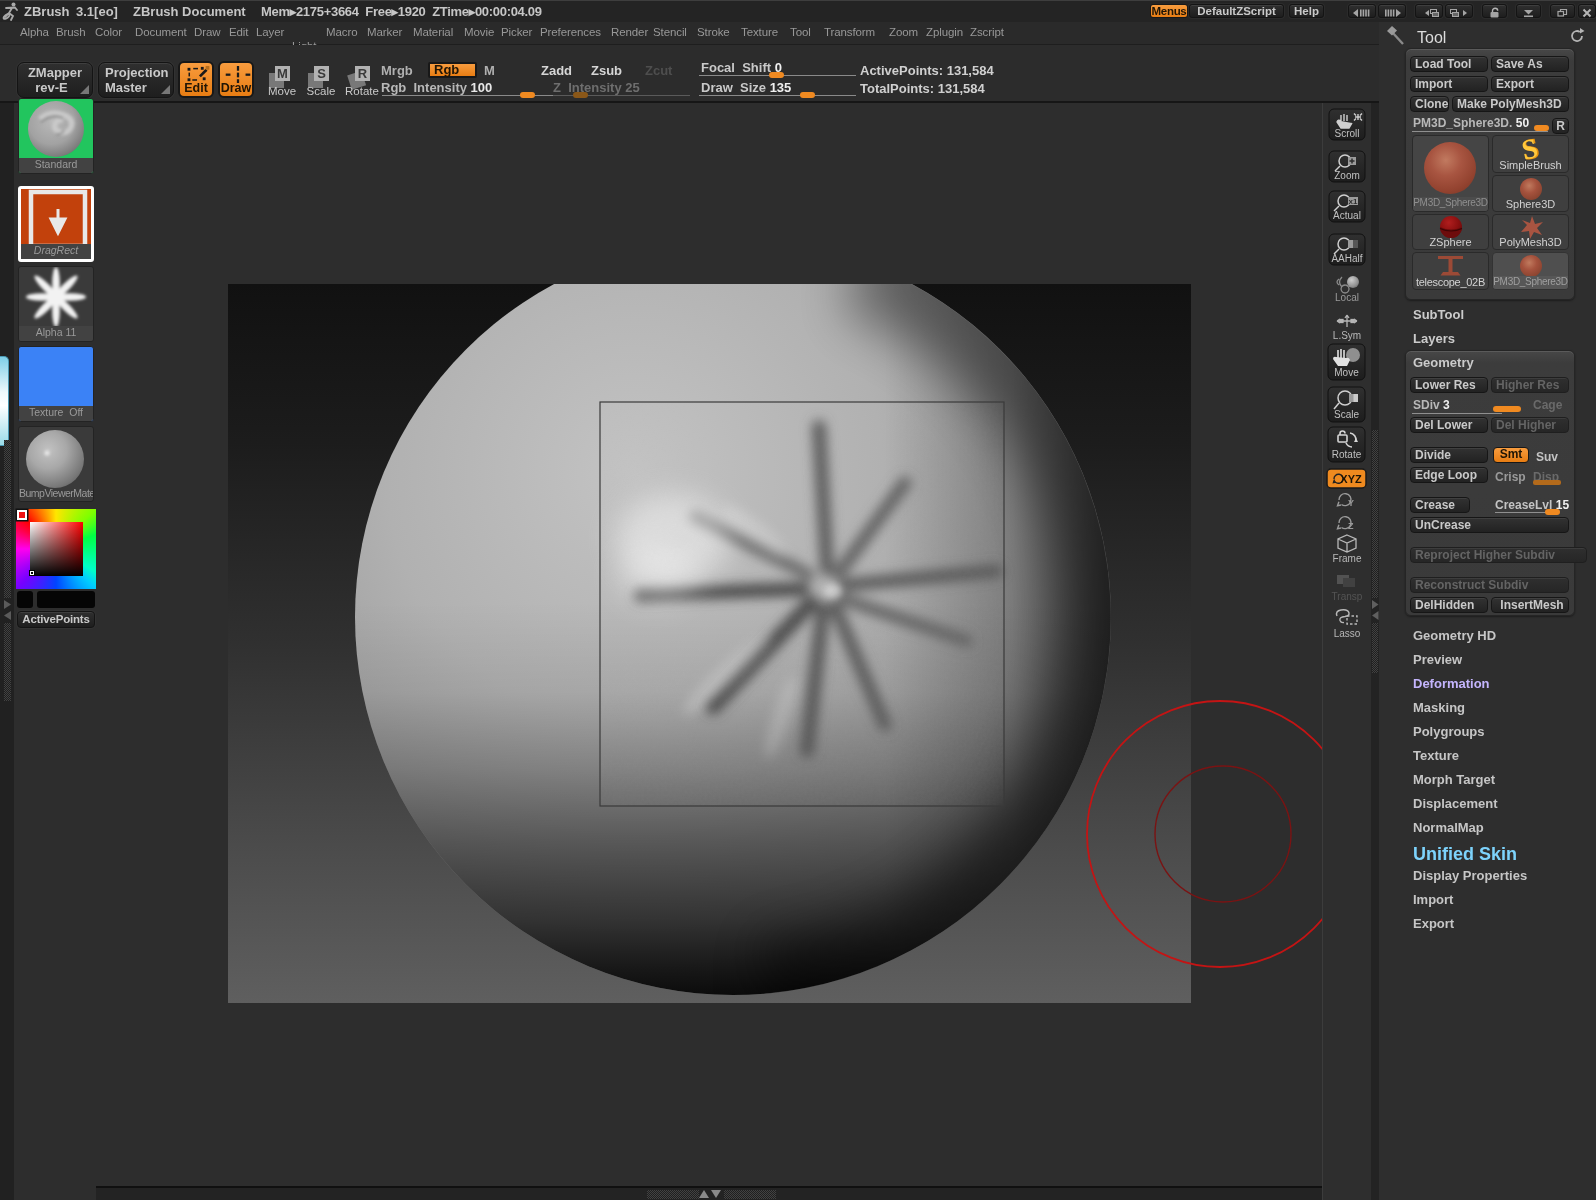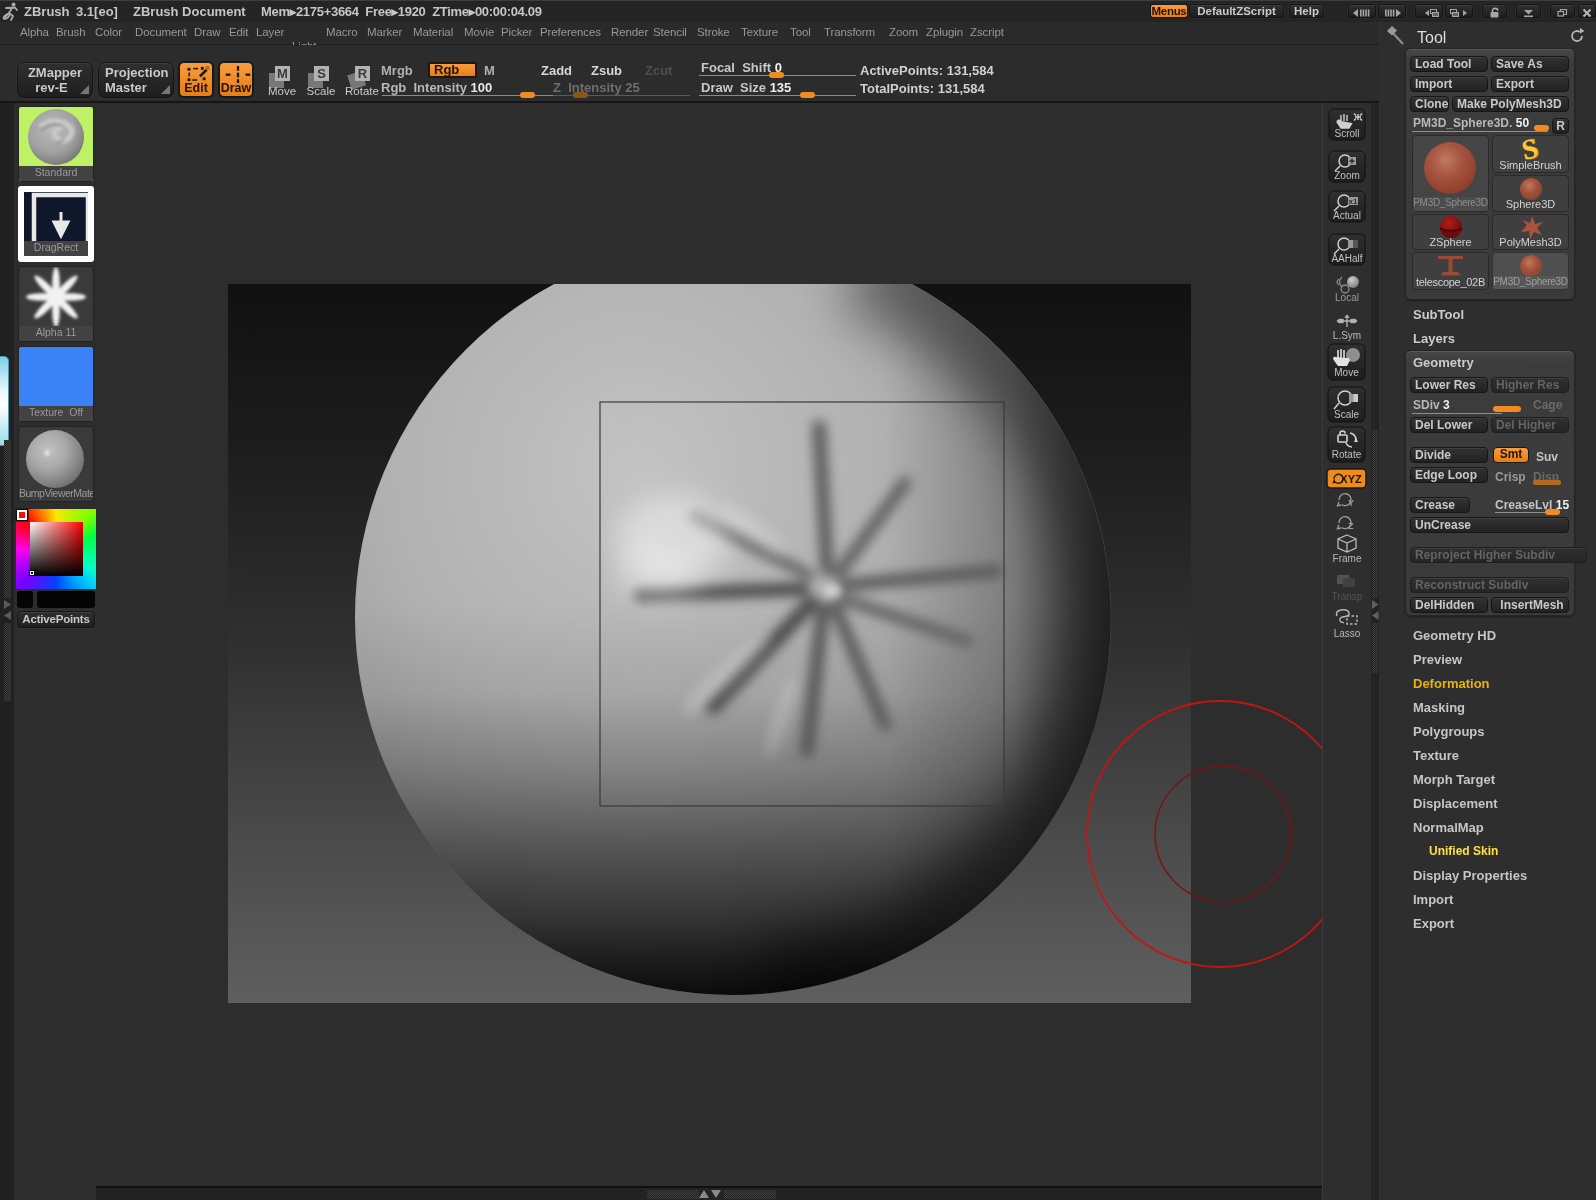--- a/index.html
+++ b/index.html
@@ -236,21 +236,21 @@
   <div class="abs" style="left:0;top:356px;width:9px;height:90px;border-radius:0 5px 5px 0;background:linear-gradient(#7ecfe8,#eef9fc 40%,#ffffff 55%,#9adbe8);border:1px solid #4a9ab5;border-left:none;"></div>
   <div class="abs dots" style="left:4px;top:440px;width:7px;height:158px;"></div>
   <div class="abs dots" style="left:4px;top:623px;width:7px;height:78px;"></div>
   <svg class="abs" style="left:3px;top:599px;z-index:5" width="9" height="24">
       <path d="M1 1 L8 5.5 L1 10 Z" fill="#5a5a5a"></path>
       <path d="M8 12 L1 16.5 L8 21 Z" fill="#5a5a5a"></path>
     </svg>
 
   <div class="abs" style="left:14px;top:103px;width:85px;height:1097px;background:#2d2d2d;"></div>
 
-  <div class="abs" style="left:18px;top:106px;width:76px;height:76px;background:#bef264;border:1px solid #232323;border-radius:3px;overflow:hidden;text-decoration:underline;">
+  <div class="abs" style="left:18px;top:98px;width:76px;height:76px;background:#22c55e;border:1px solid #232323;border-radius:3px;overflow:hidden;text-decoration:underline;">
     <svg width="74" height="60" viewBox="0 0 74 60">
       <defs>
         <radialGradient id="stdg" cx="0.42" cy="0.36" r="0.75">
           <stop offset="0" stop-color="#b9b9b9"></stop>
             <stop offset="0.55" stop-color="#a2a2a2"></stop>
           <stop offset="0.85" stop-color="#7c7c7c"></stop>
             <stop offset="1" stop-color="#555"></stop>
         </radialGradient>
         <filter id="stb" x="-50%" y="-50%" width="200%" height="200%">
             <feGaussianBlur stdDeviation="1.6"></feGaussianBlur>
@@ -259,21 +259,21 @@
       <circle cx="37" cy="30" r="28" fill="url(#stdg)"></circle>
       <g fill="none" filter="url(#stb)">
         <path d="M21 20 q10 -9 24 -4 q10 4 7 12 q-3 7 -11 5 q-7 -2 -5 -8 q2 -5 8 -4" stroke="#c9c9c9" stroke-width="5.5"></path>
         <path d="M22 23 q10 -9 22 -4" stroke="#777" stroke-width="2" opacity="0.8"></path>
         <path d="M45 31 q-2 5 -8 4" stroke="#808080" stroke-width="2" opacity="0.8"></path>
       </g>
     </svg>
     <div class="abs" style="left:0;bottom:0;width:100%;height:15px;background:#424242;color:#9a9a9a;font-size:10.5px;text-align:center;">Standard</div>
   </div>
 
-  <div class="abs" style="left:18px;top:186px;width:76px;height:76px;background:#0f172a;border:6px solid #ffffff;border-radius:3px;overflow:hidden;">
+  <div class="abs" style="left:18px;top:186px;width:76px;height:76px;background:#c2410c;border:3px solid #ffffff;border-radius:3px;overflow:hidden;font-style:italic;">
     <svg width="74" height="60" viewBox="0 0 74 60">
       <rect x="10" y="3" width="54" height="54" fill="none" stroke="#e8e8e8" stroke-width="4.5"></rect>
       <path d="M37 20 v11 M37 44 L30 30 L44 30 Z" stroke="#e8e8e8" stroke-width="3" fill="#e8e8e8"></path>
     </svg>
     <div class="abs" style="left:0;bottom:0;width:100%;height:15px;background:#424242;color:#9a9a9a;font-size:10.5px;text-align:center;">DragRect</div>
   </div>
 
   <div class="abs" style="left:18px;top:266px;width:76px;height:76px;background:#3a3a3a;border:1px solid #232323;border-radius:3px;overflow:hidden;">
     <svg width="74" height="60" viewBox="0 0 74 60">
       <defs>
@@ -717,27 +717,27 @@
     <div class="pbtn" style="left:31px;top:495px;width:159px;">UnCrease</div>
     <div class="pbtn dis" style="left:31px;top:525px;width:177px;">Reproject&nbsp;Higher&nbsp;Subdiv</div>
     <div class="pbtn dis" style="left:31px;top:555px;width:159px;">Reconstruct&nbsp;Subdiv</div>
     <div class="pbtn" style="left:31px;top:575px;width:78px;">DelHidden</div>
     <div class="pbtn" style="left:112px;top:575px;width:78px;text-align:center;">InsertMesh</div>
 
     
     <div id="sections">
         <div style="position:absolute;left:34px;top:606px;font-size:13px;font-weight:bold;color:#c6c6c6;">Geometry HD</div>
         <div style="position:absolute;left:34px;top:630px;font-size:13px;font-weight:bold;color:#c6c6c6;">Preview</div>
-        <div style="position:absolute;left:34px;top:654px;font-size:13px;font-weight:bold;color:#eab308;">Deformation</div>
+        <div style="position:absolute;left:34px;top:654px;font-size:13px;font-weight:bold;color:#c4b5fd;">Deformation</div>
         <div style="position:absolute;left:34px;top:678px;font-size:13px;font-weight:bold;color:#c6c6c6;">Masking</div>
         <div style="position:absolute;left:34px;top:702px;font-size:13px;font-weight:bold;color:#c6c6c6;">Polygroups</div>
         <div style="position:absolute;left:34px;top:726px;font-size:13px;font-weight:bold;color:#c6c6c6;">Texture</div>
         <div style="position:absolute;left:34px;top:750px;font-size:13px;font-weight:bold;color:#c6c6c6;">Morph Target</div>
         <div style="position:absolute;left:34px;top:774px;font-size:13px;font-weight:bold;color:#c6c6c6;">Displacement</div>
         <div style="position:absolute;left:34px;top:798px;font-size:13px;font-weight:bold;color:#c6c6c6;">NormalMap</div>
-        <div style="position:absolute;left:34px;top:822px;font-size:12px;font-weight:bold;color:#fde047;margin-left:16px;">Unified Skin</div>
+        <div style="position:absolute;left:34px;top:822px;font-size:18px;font-weight:bold;color:#7dd3fc;">Unified Skin</div>
         <div style="position:absolute;left:34px;top:846px;font-size:13px;font-weight:bold;color:#c6c6c6;">Display Properties</div>
         <div style="position:absolute;left:34px;top:870px;font-size:13px;font-weight:bold;color:#c6c6c6;">Import</div>
         <div style="position:absolute;left:34px;top:894px;font-size:13px;font-weight:bold;color:#c6c6c6;">Export</div>
       </div>
   </div>
 
 </div>
 
 </body></html>

